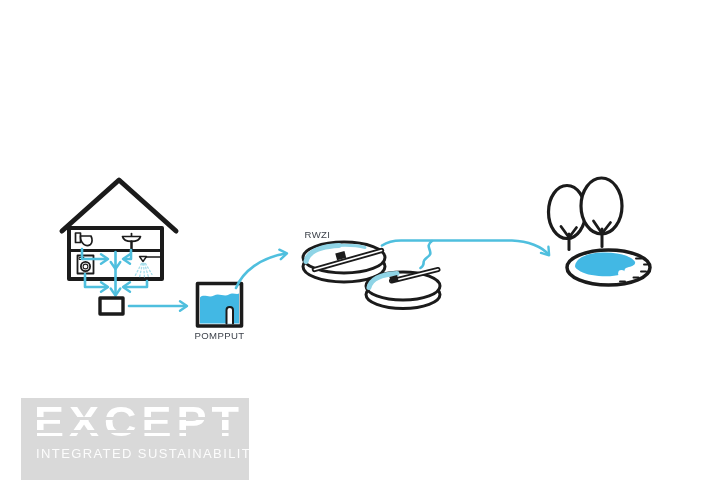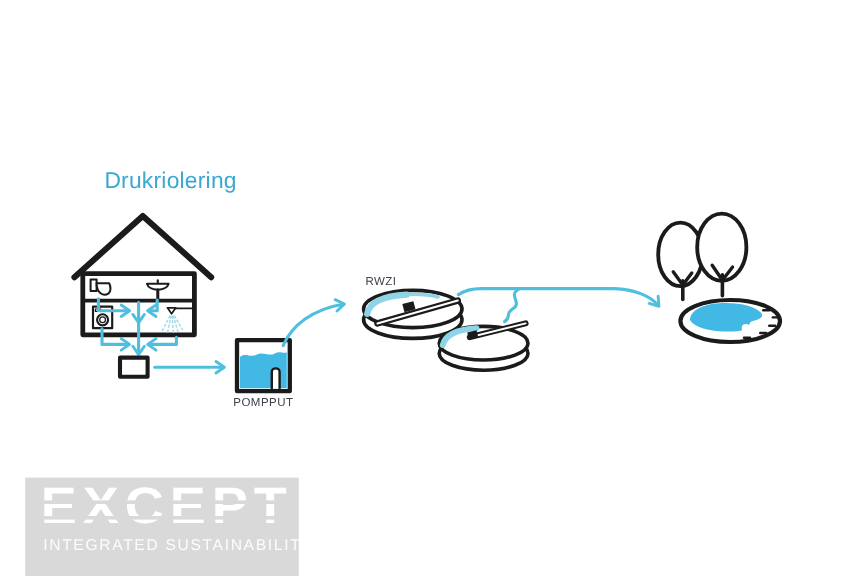--- a/index.html
+++ b/index.html
@@ -47,21 +47,20 @@
     position:absolute;left:15px;top:48px;
     font-size:13px;font-weight:400;letter-spacing:1.4px;
     color:var(--logo-text,#FFFFFF);opacity:.93;white-space:nowrap;
   }
 </style>
 </head>
 <body>
 
 <div class="stage">
 
-  <div class="title">Drukriolering</div>
 
   <svg width="720" height="480" viewBox="0 0 720 480">
     <defs>
       <marker id="ah" markerUnits="userSpaceOnUse" markerWidth="14" markerHeight="14" viewBox="-9 -7 14 14" refX="-0.5" refY="0" orient="auto">
         <path d="M -6.5,-4.8 L 0.5,0 L -6.5,4.8" stroke-width="2.4" class="flow-marker"></path>
       </marker>
     </defs>
 
     <g>
       <rect class="outline fillwhite" x="69" y="228" width="93" height="51" stroke-width="4"></rect>

